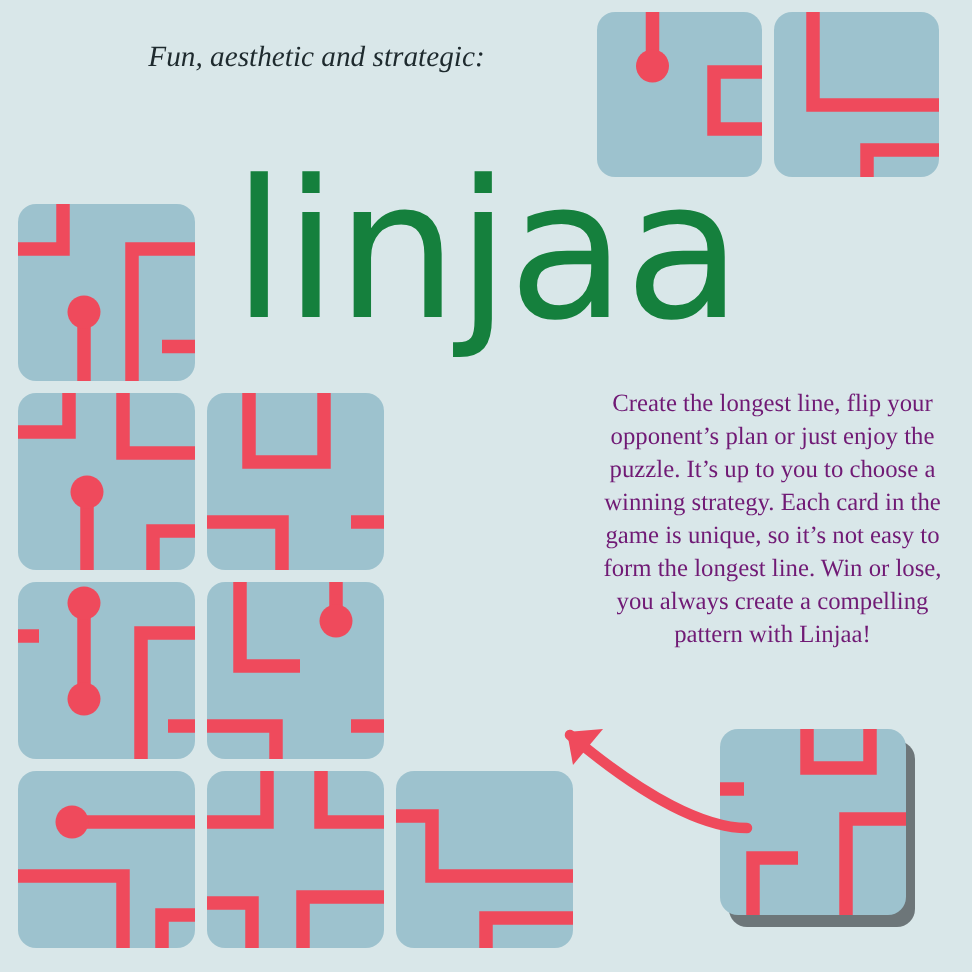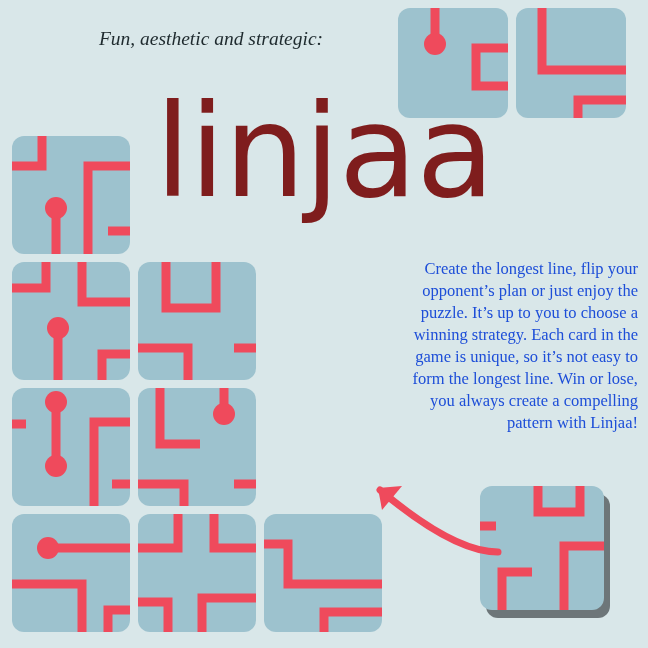--- a/index.html
+++ b/index.html
@@ -27,38 +27,38 @@
     font-family: "Liberation Serif", serif;
     font-style: italic;
     font-size: 19.5px;
     line-height: 1.35;
     color: #1e2a2e;
     text-align: center;
   }
   .brand {
     position: absolute;
     left: 155px;
-    top: 88px;
+    top: 104px;
     font-family: "DejaVu Sans", sans-serif;
     font-size: 128px;
     letter-spacing: -1px;
-    color: #7f1d1d;
+    color: #15803d;
     line-height: 1;
     font-weight: 400;
   }
   .blurb {
     position: absolute;
     left: 392px;
     top: 258px;
     width: 246px;
     font-family: "Liberation Serif", serif;
     font-size: 16.5px;
     line-height: 1.33;
-    color: #1d4ed8;
-    text-align: right;
+    color: #701a75;
+    text-align: center;
   }
   .card {
     position: absolute;
     background: #9dc2ce;
     border-radius: 12px;
     overflow: hidden;
   }
   .card svg { display: block; }
   .card.shadow {
     box-shadow: 6px 8px 0 rgba(20,25,30,0.55);

